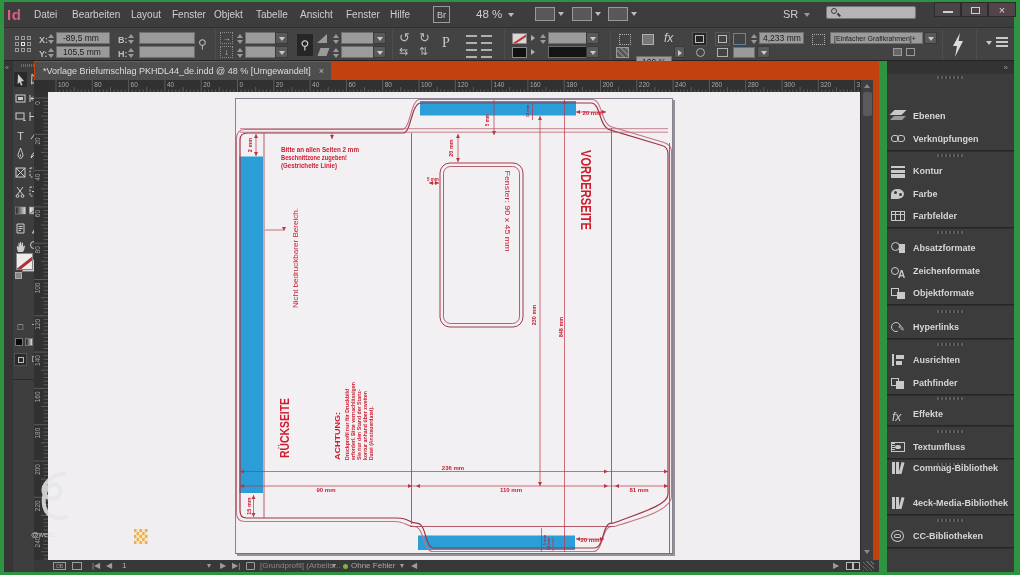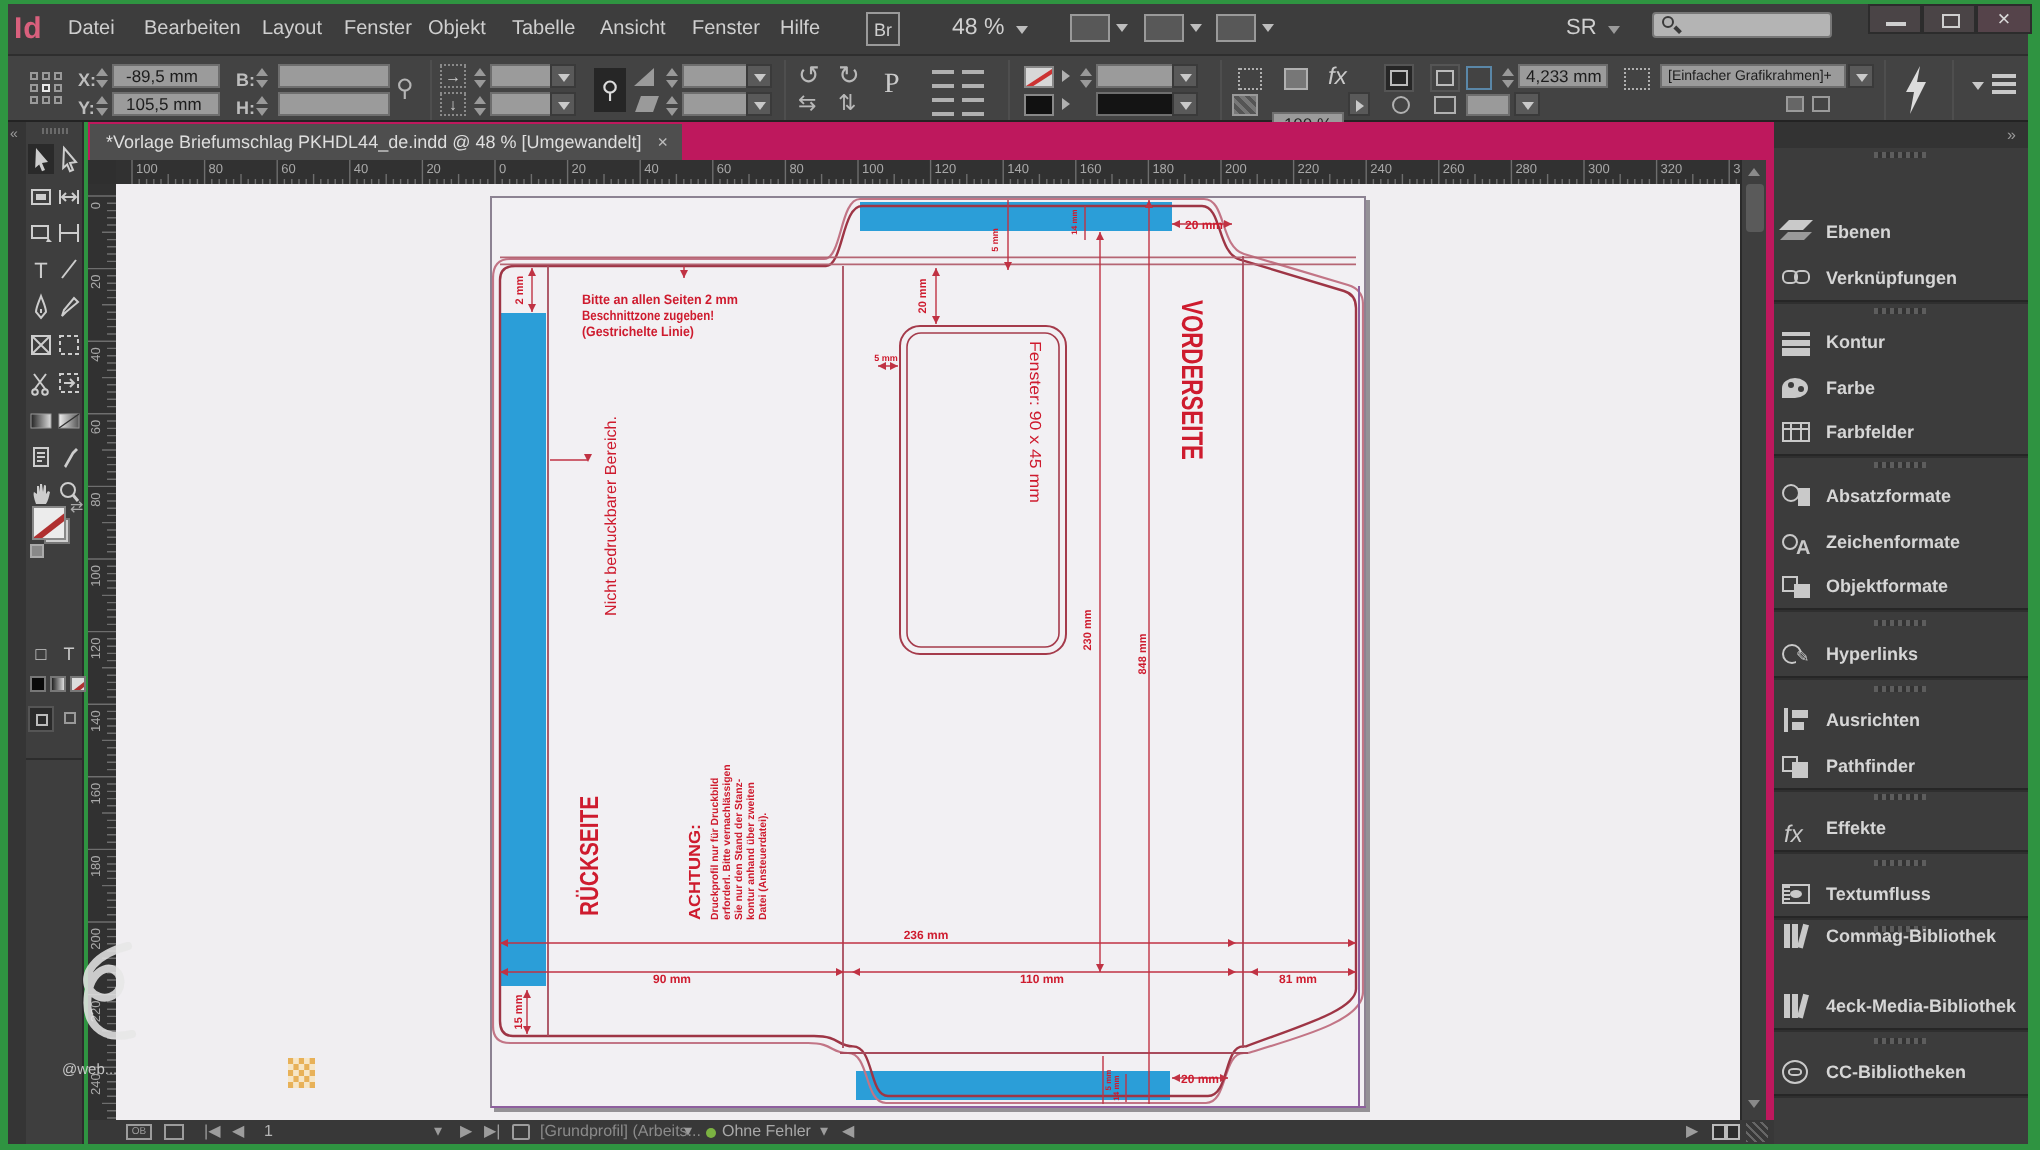--- a/index.html
+++ b/index.html
@@ -12,21 +12,21 @@
 .clabel{position:absolute;color:#bdbdbd;font-size:9px;font-weight:bold}
 .stepper{position:absolute;width:9px;height:12px}
 .stepper:before{content:"";position:absolute;left:1px;top:1px;border-left:3.5px solid transparent;border-right:3.5px solid transparent;border-bottom:4px solid #999}
 .stepper:after{content:"";position:absolute;left:1px;bottom:1px;border-left:3.5px solid transparent;border-right:3.5px solid transparent;border-top:4px solid #999}
 .ddown{position:absolute;width:13px;background:#595959;border:1px solid #3a3a3a}
 .ddown:before{content:"";position:absolute;left:2.5px;top:4px;border-left:3.5px solid transparent;border-right:3.5px solid transparent;border-top:4.5px solid #c9c9c9}
 .vsep{position:absolute;top:2px;height:30px;width:1px;background:#323232;border-right:1px solid #4e4e4e}
 .leftstrip{left:4px;top:61px;width:9px;height:511px;background:#353535}
 .tools{left:13px;top:61px;width:29px;height:511px;background:#3e3e3e;border-right:1px solid #2c2c2c}
 .toolbtn{position:absolute;width:13px;height:15px;color:#c8c8c8;text-align:center;line-height:15px}
-.docwin{left:44px;top:61px;width:845px;height:511px;background:#be185d}
+.docwin{left:34px;top:61px;width:845px;height:511px;background:#c2410c}
 .tab{position:absolute;left:1px;top:1px;width:296px;height:18px;background:#4e4e4e;color:#dedede;font-size:9px;line-height:19px;white-space:nowrap}
 .statusbar{position:absolute;left:0;top:499px;width:845px;height:12px;background:#383838;color:#9c9c9c;font-size:8px;line-height:12px}
 .sbi{position:absolute;top:0;color:#9c9c9c}
 .rightdock{left:887px;top:61px;width:127px;height:511px;background:#3c3c3c}
 .dkitem{position:absolute;left:0;width:127px;height:22px;color:#d6d6d6;font-size:9px;line-height:22px}
 .dkitem .lbl{position:absolute;left:26px;top:0;font-weight:bold;white-space:nowrap}
 .dkicon{position:absolute;left:4px;top:4px;width:15px;height:14px}
 .grip{position:absolute;left:50px;width:26px;height:3px;background:repeating-linear-gradient(90deg,#5d5d5d 0 2px,#333 2px 4px)}
 .gsep{position:absolute;left:0;width:127px;height:2px;background:#2f2f2f;border-top:1px solid #262626}
 </style></head>

